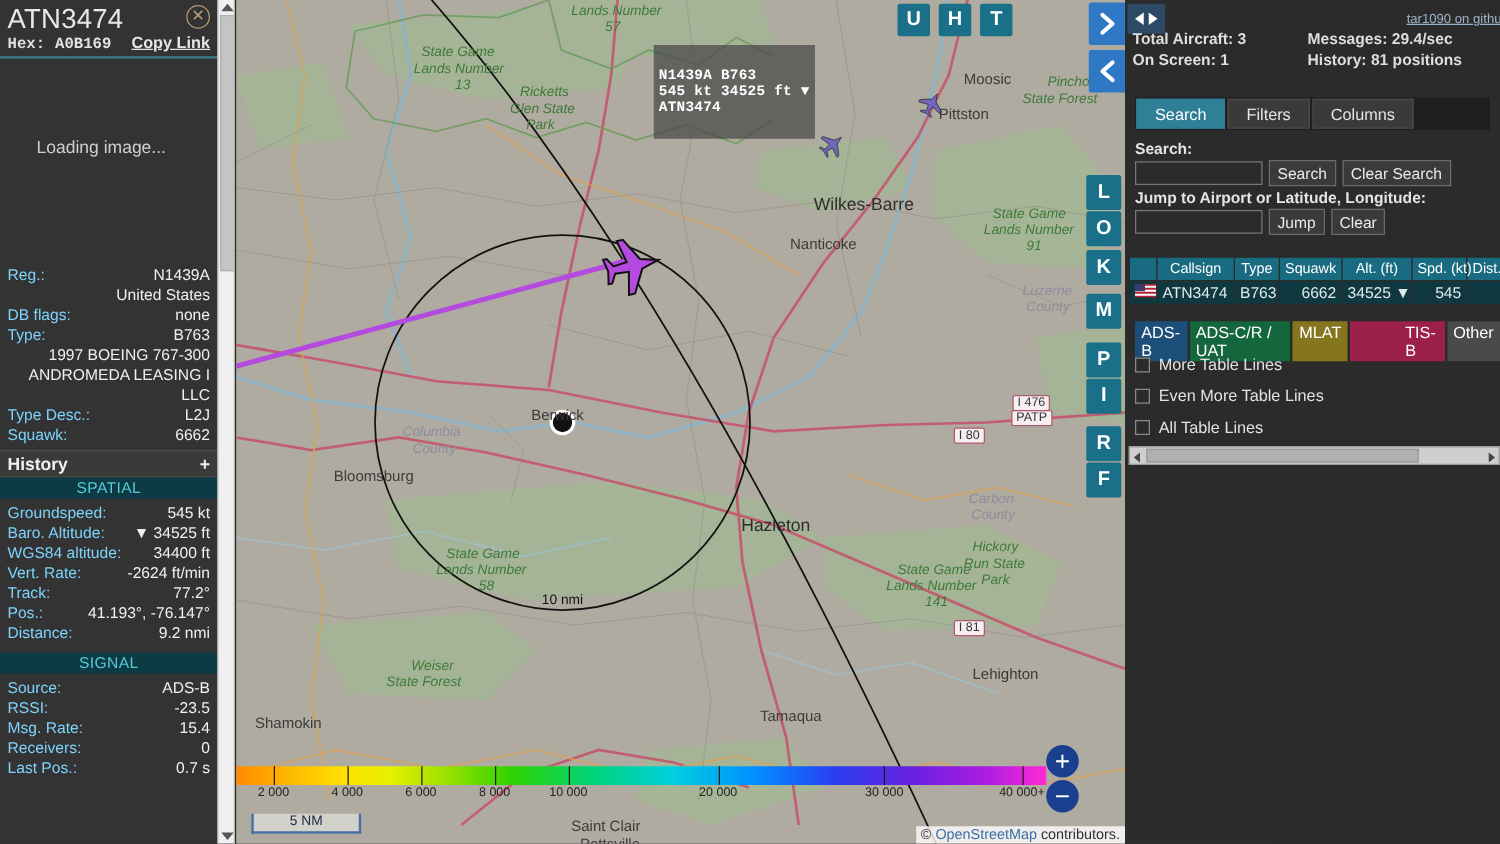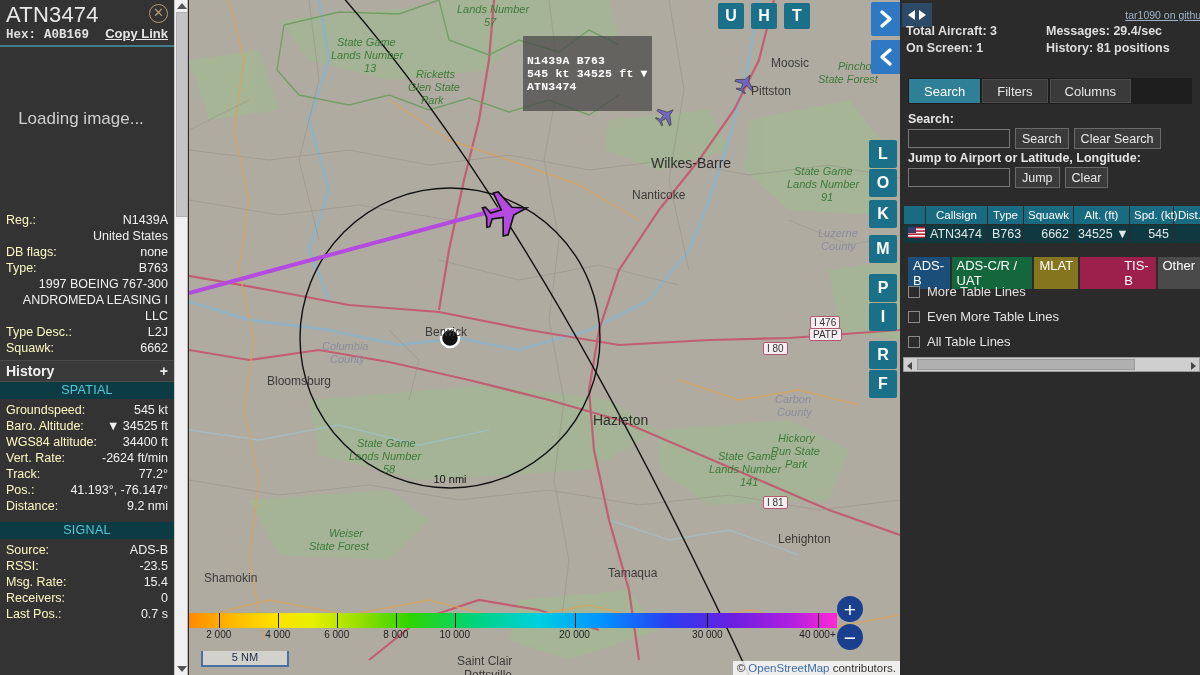--- a/index.html
+++ b/index.html
@@ -49,28 +49,28 @@
   #copy-link {
     margin-left: auto; text-decoration: underline; color: #e6e6e6; cursor: pointer;
     font-family: "Liberation Sans", sans-serif; font-size: 13px;
   }
   #sb-sep { height: 2px; background: #3f7f8a; margin: 0; }
   #thumb-area {
     height: 165px; background: #333; position: relative;
   }
   #thumb-text {
     position: absolute; left: 0; right: 12px; top: 62px;
-    text-align: center; color: #cfcfcf; font-size: 17px;
+    text-align: center; color: #cfcfcf; font-size: 14px;
   }
   .kv {
     display: flex; justify-content: space-between;
     padding: 0 6px; line-height: 16px; font-size: 12.5px;
     color: #e0e0e0; white-space: nowrap;
   }
-  .kv .k { color: #fef9c3; }
+  .kv .k { color: #7dd3fc; }
   .kv .v { color: #f0f0f0; text-align: right; }
   .kv.full { justify-content: flex-end; }
   #hist-bar {
     display: flex; justify-content: space-between; align-items: center;
     padding: 2px 6px; margin-top: 4px;
     background: #3a3a3a; border-top: 1px solid #4a4a4a; border-bottom: 1px solid #4a4a4a;
     font-weight: bold; font-size: 14px; color: #f0f0f0;
   }
   .sec-bar {
     background: #0d3b44; color: #56c8d8;

